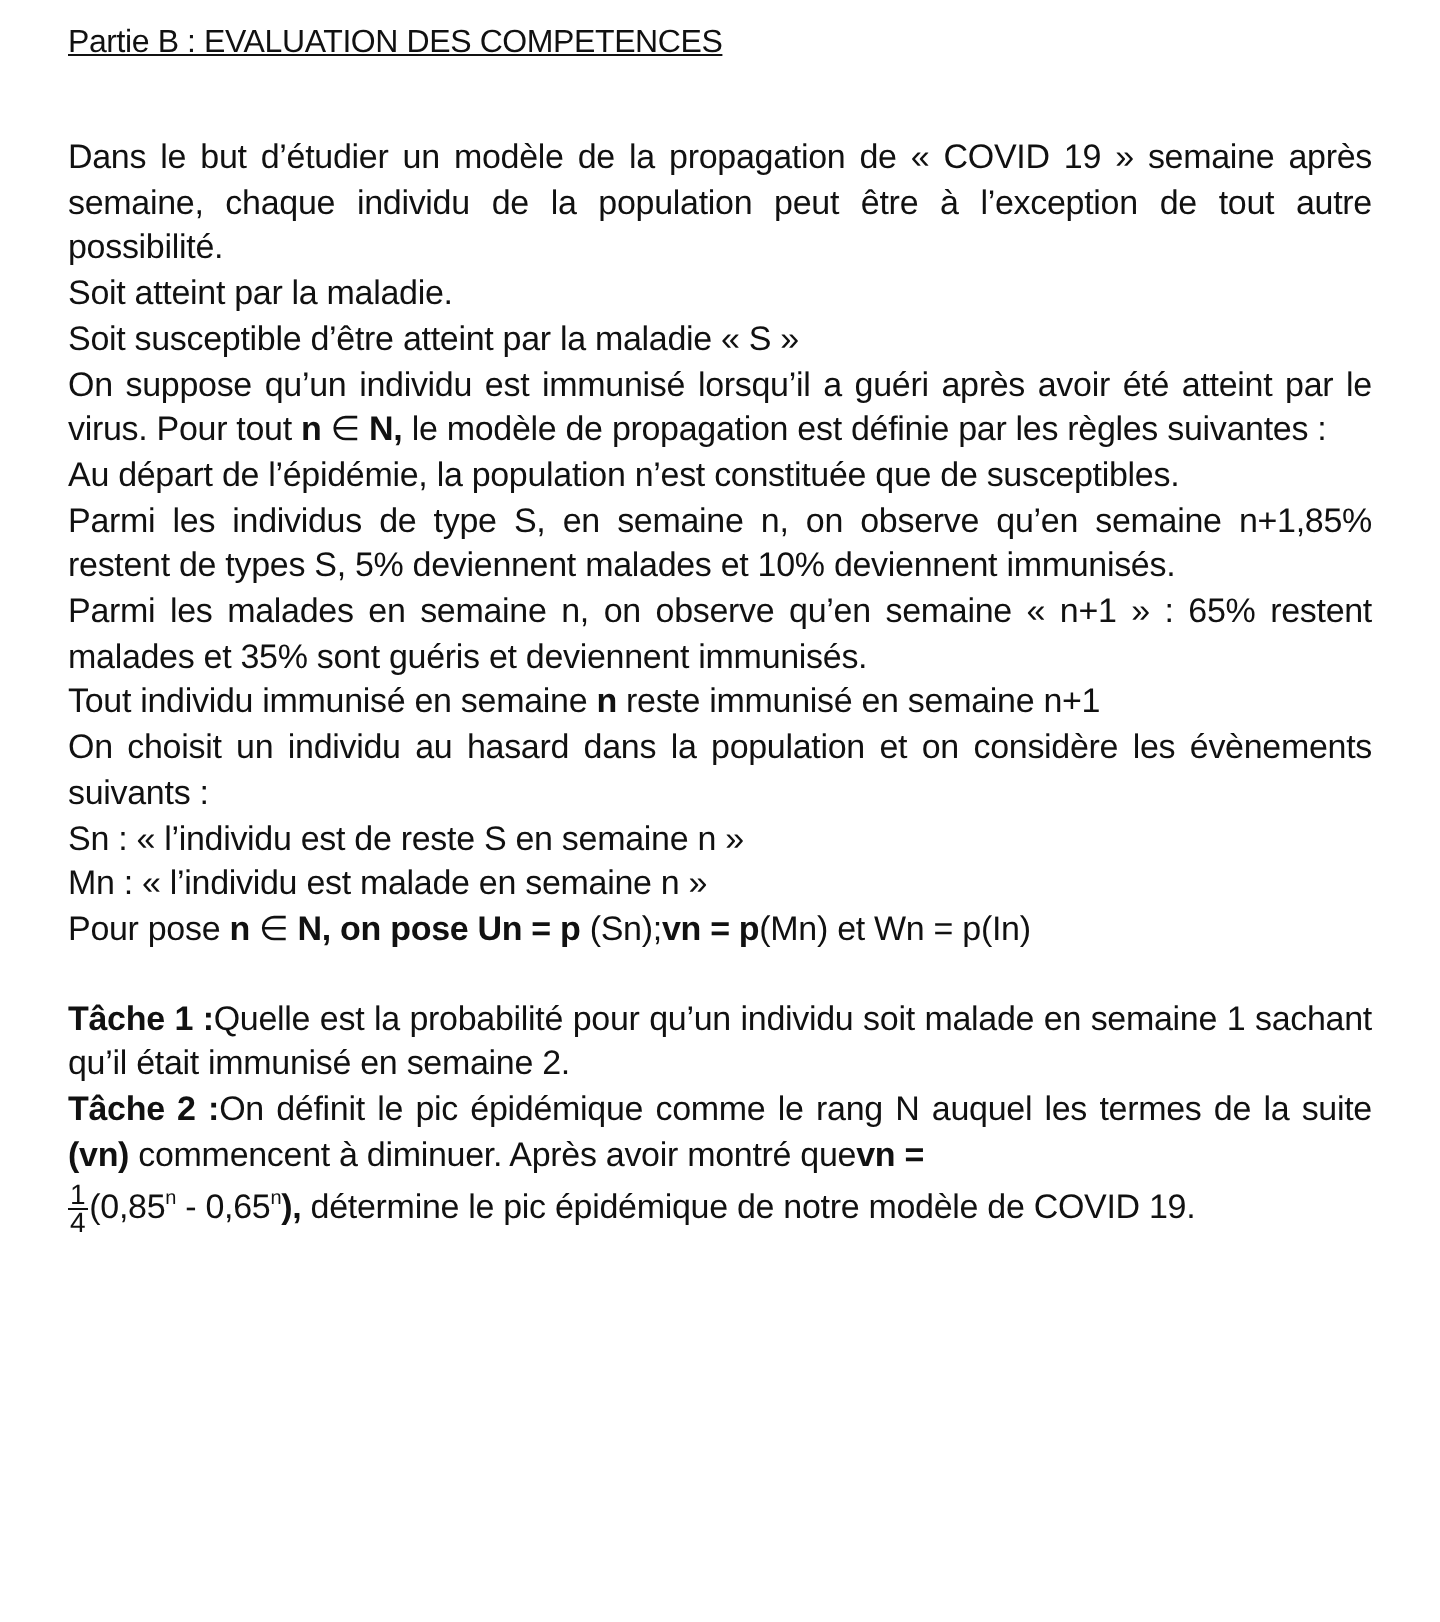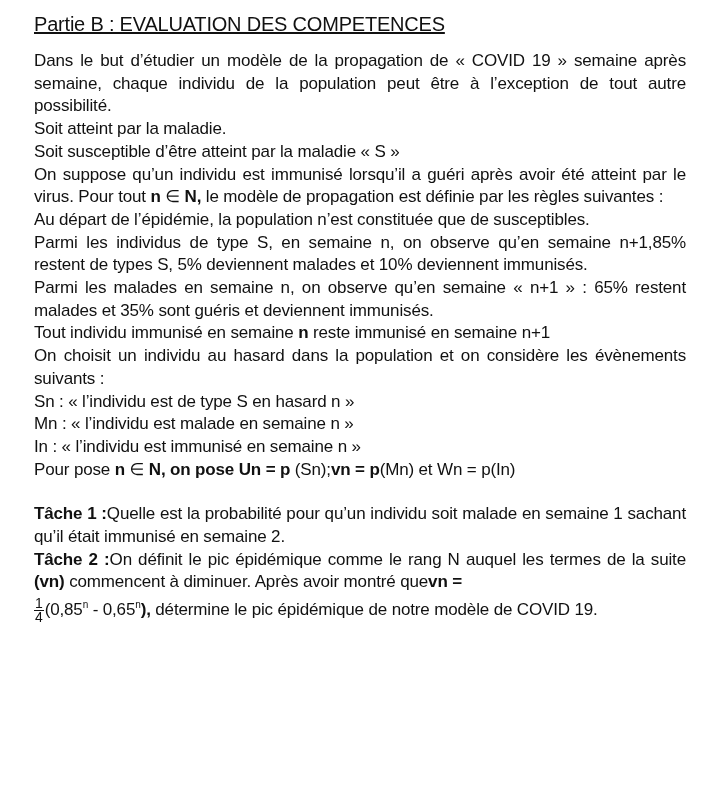--- a/index.html
+++ b/index.html
@@ -4,25 +4,25 @@
 <style>
   html, body { margin: 0; padding: 0; background: #ffffff; }
   body {
     width: 720px; height: 811px; overflow: hidden;
     font-family: "Liberation Sans", sans-serif;
     color: #111111;
   }
   .page { position: relative; width: 720px; height: 811px; }
   .title {
     position: absolute; left: 34px; top: 13px;
-    font-size: 20px; text-decoration: underline;
+    font-size: 16px; text-decoration: underline;
     letter-spacing: -0.2px; white-space: nowrap;
   }
   .body {
-    position: absolute; left: 34px; top: 50px; width: 652px;
+    position: absolute; left: 34px; top: 68px; width: 652px;
     font-size: 17px; line-height: 22.7px; letter-spacing: -0.15px;
   }
   .p { margin: 0; text-align: justify; }
   .line { margin: 0; white-space: nowrap; }
   .gap { height: 22px; }
   .b { font-weight: bold; }
   .u { font-weight: bold; }
   .frac {
     display: inline-block; vertical-align: middle; text-align: center;
     font-size: 14px; line-height: 13px; margin-right: 1px;
@@ -41,23 +41,22 @@
   <div class="body">
     <p class="p">Dans le but d’étudier un modèle de la propagation de « COVID 19 » semaine après semaine, chaque individu de la population peut être à l’exception de tout autre possibilité.</p>
     <p class="line">Soit atteint par la maladie.</p>
     <p class="line">Soit susceptible d’être atteint par la maladie « S »</p>
     <p class="p"><span>On suppose qu’un individu est immunisé lorsqu’il a guéri après avoir été atteint par le virus. Pour tout </span><span class="b">n</span><span> ∈ </span><span class="b">N,</span><span> le modèle de propagation est définie par les règles suivantes :</span></p>
     <p class="line">Au départ de l’épidémie, la population n’est constituée que de susceptibles.</p>
     <p class="p">Parmi les individus de type S, en semaine n, on observe qu’en semaine n+1,85% restent de types S, 5% deviennent malades et 10% deviennent immunisés.</p>
     <p class="p">Parmi les malades en semaine n, on observe qu’en semaine « n+1 » : 65% restent malades et 35% sont guéris et deviennent immunisés.</p>
     <p class="line"><span>Tout individu immunisé en semaine </span><span class="b">n</span><span> reste immunisé en semaine n+1</span></p>
     <p class="p">On choisit un individu au hasard dans la population et on considère les évènements suivants :</p>
-    <p class="line">Sn : « l’individu est de type S en hasard n »</p>
+    <p class="line">Sn : « l’individu est de reste S en semaine n »</p>
     <p class="line">Mn : « l’individu est malade en semaine n »</p>
-    <p class="line">In : « l’individu est immunisé en semaine n »</p>
     <p class="line"><span>Pour pose </span><span class="b">n</span><span> ∈ </span><span class="b">N, on pose Un = p</span><span> (Sn);</span><span class="b">vn = p</span><span>(Mn) et Wn = p(In)</span></p>
 
     <div class="gap"></div>
 
     <p class="p task"><span class="u">Tâche 1 :</span><span>Quelle est la probabilité pour qu’un individu soit malade en semaine 1 sachant qu’il était immunisé en semaine 2.</span></p>
     <p class="p task"><span class="u">Tâche 2 :</span><span>On définit le pic épidémique comme le rang N auquel les termes de la suite </span><span class="b">(vn)</span><span> commencent à diminuer. Après avoir montré que</span><span class="b">vn =</span><br><span class="frac"><span class="num">1</span><span>4</span></span><span>(0,85</span><sup>n</sup><span> - 0,65</span><sup>n</sup><span class="b">),</span><span> détermine le pic épidémique de notre modèle de COVID 19.</span></p>
   </div>
 </div>
 
 </body></html>

